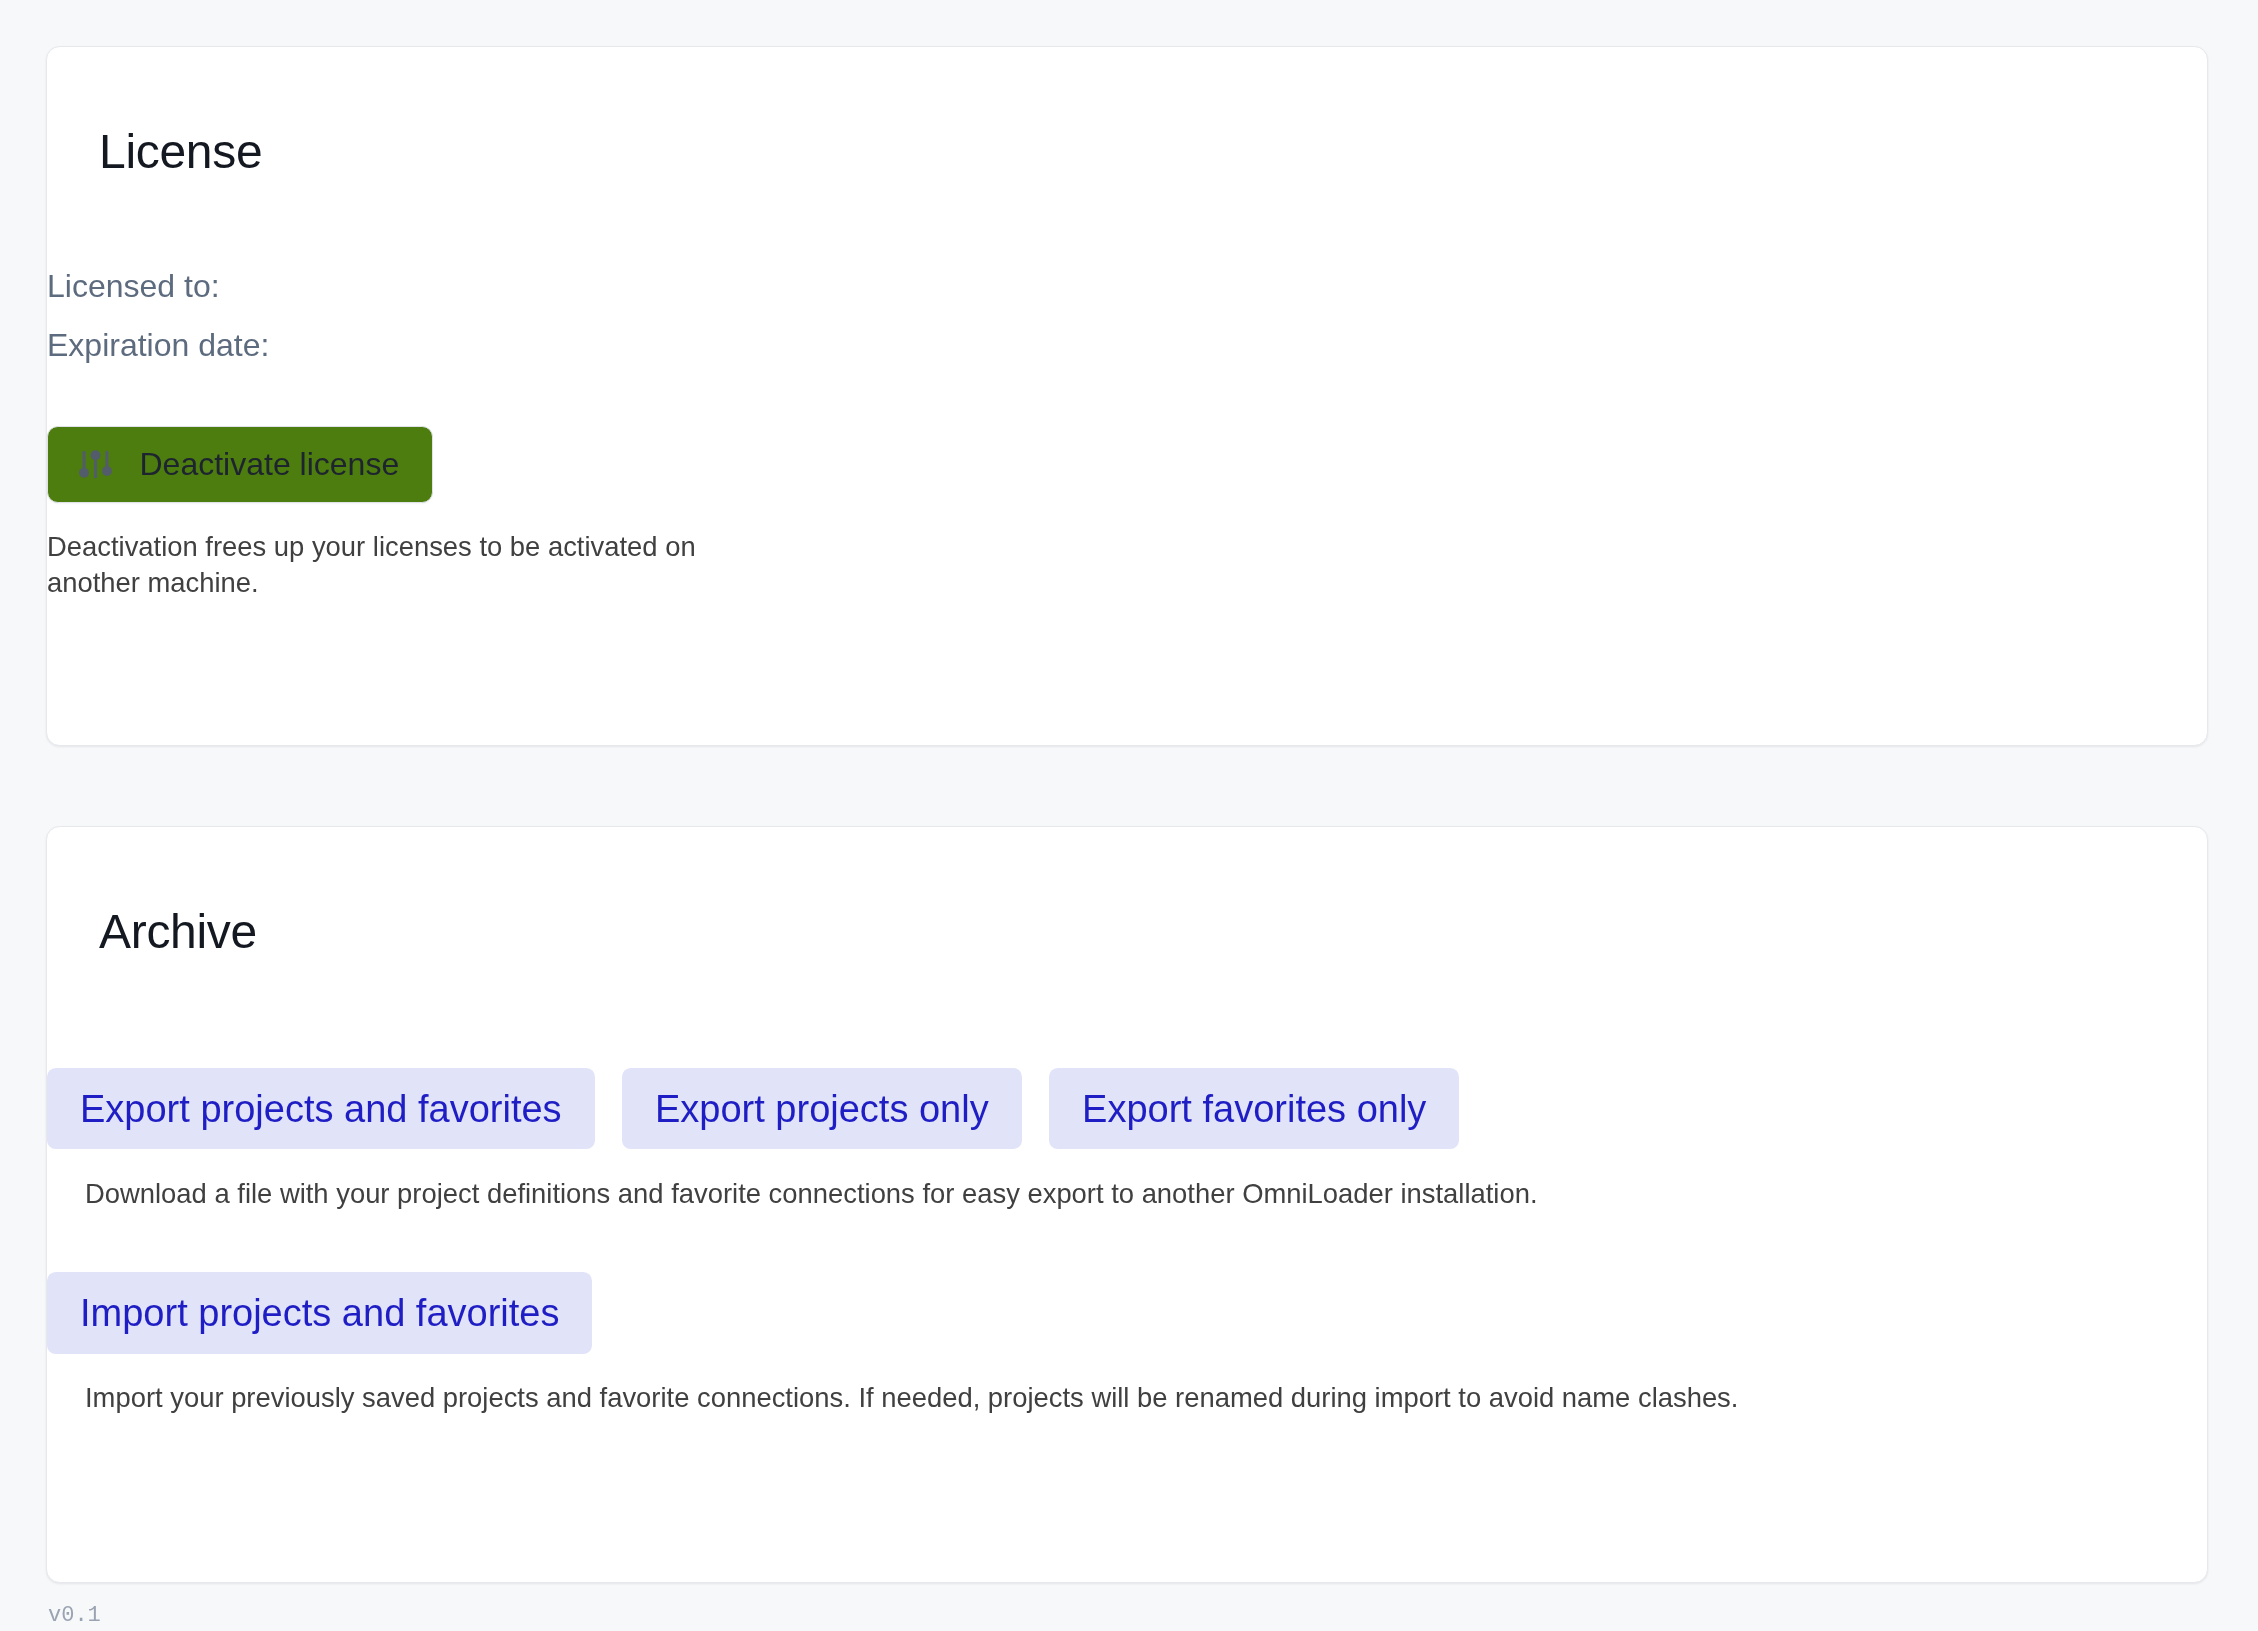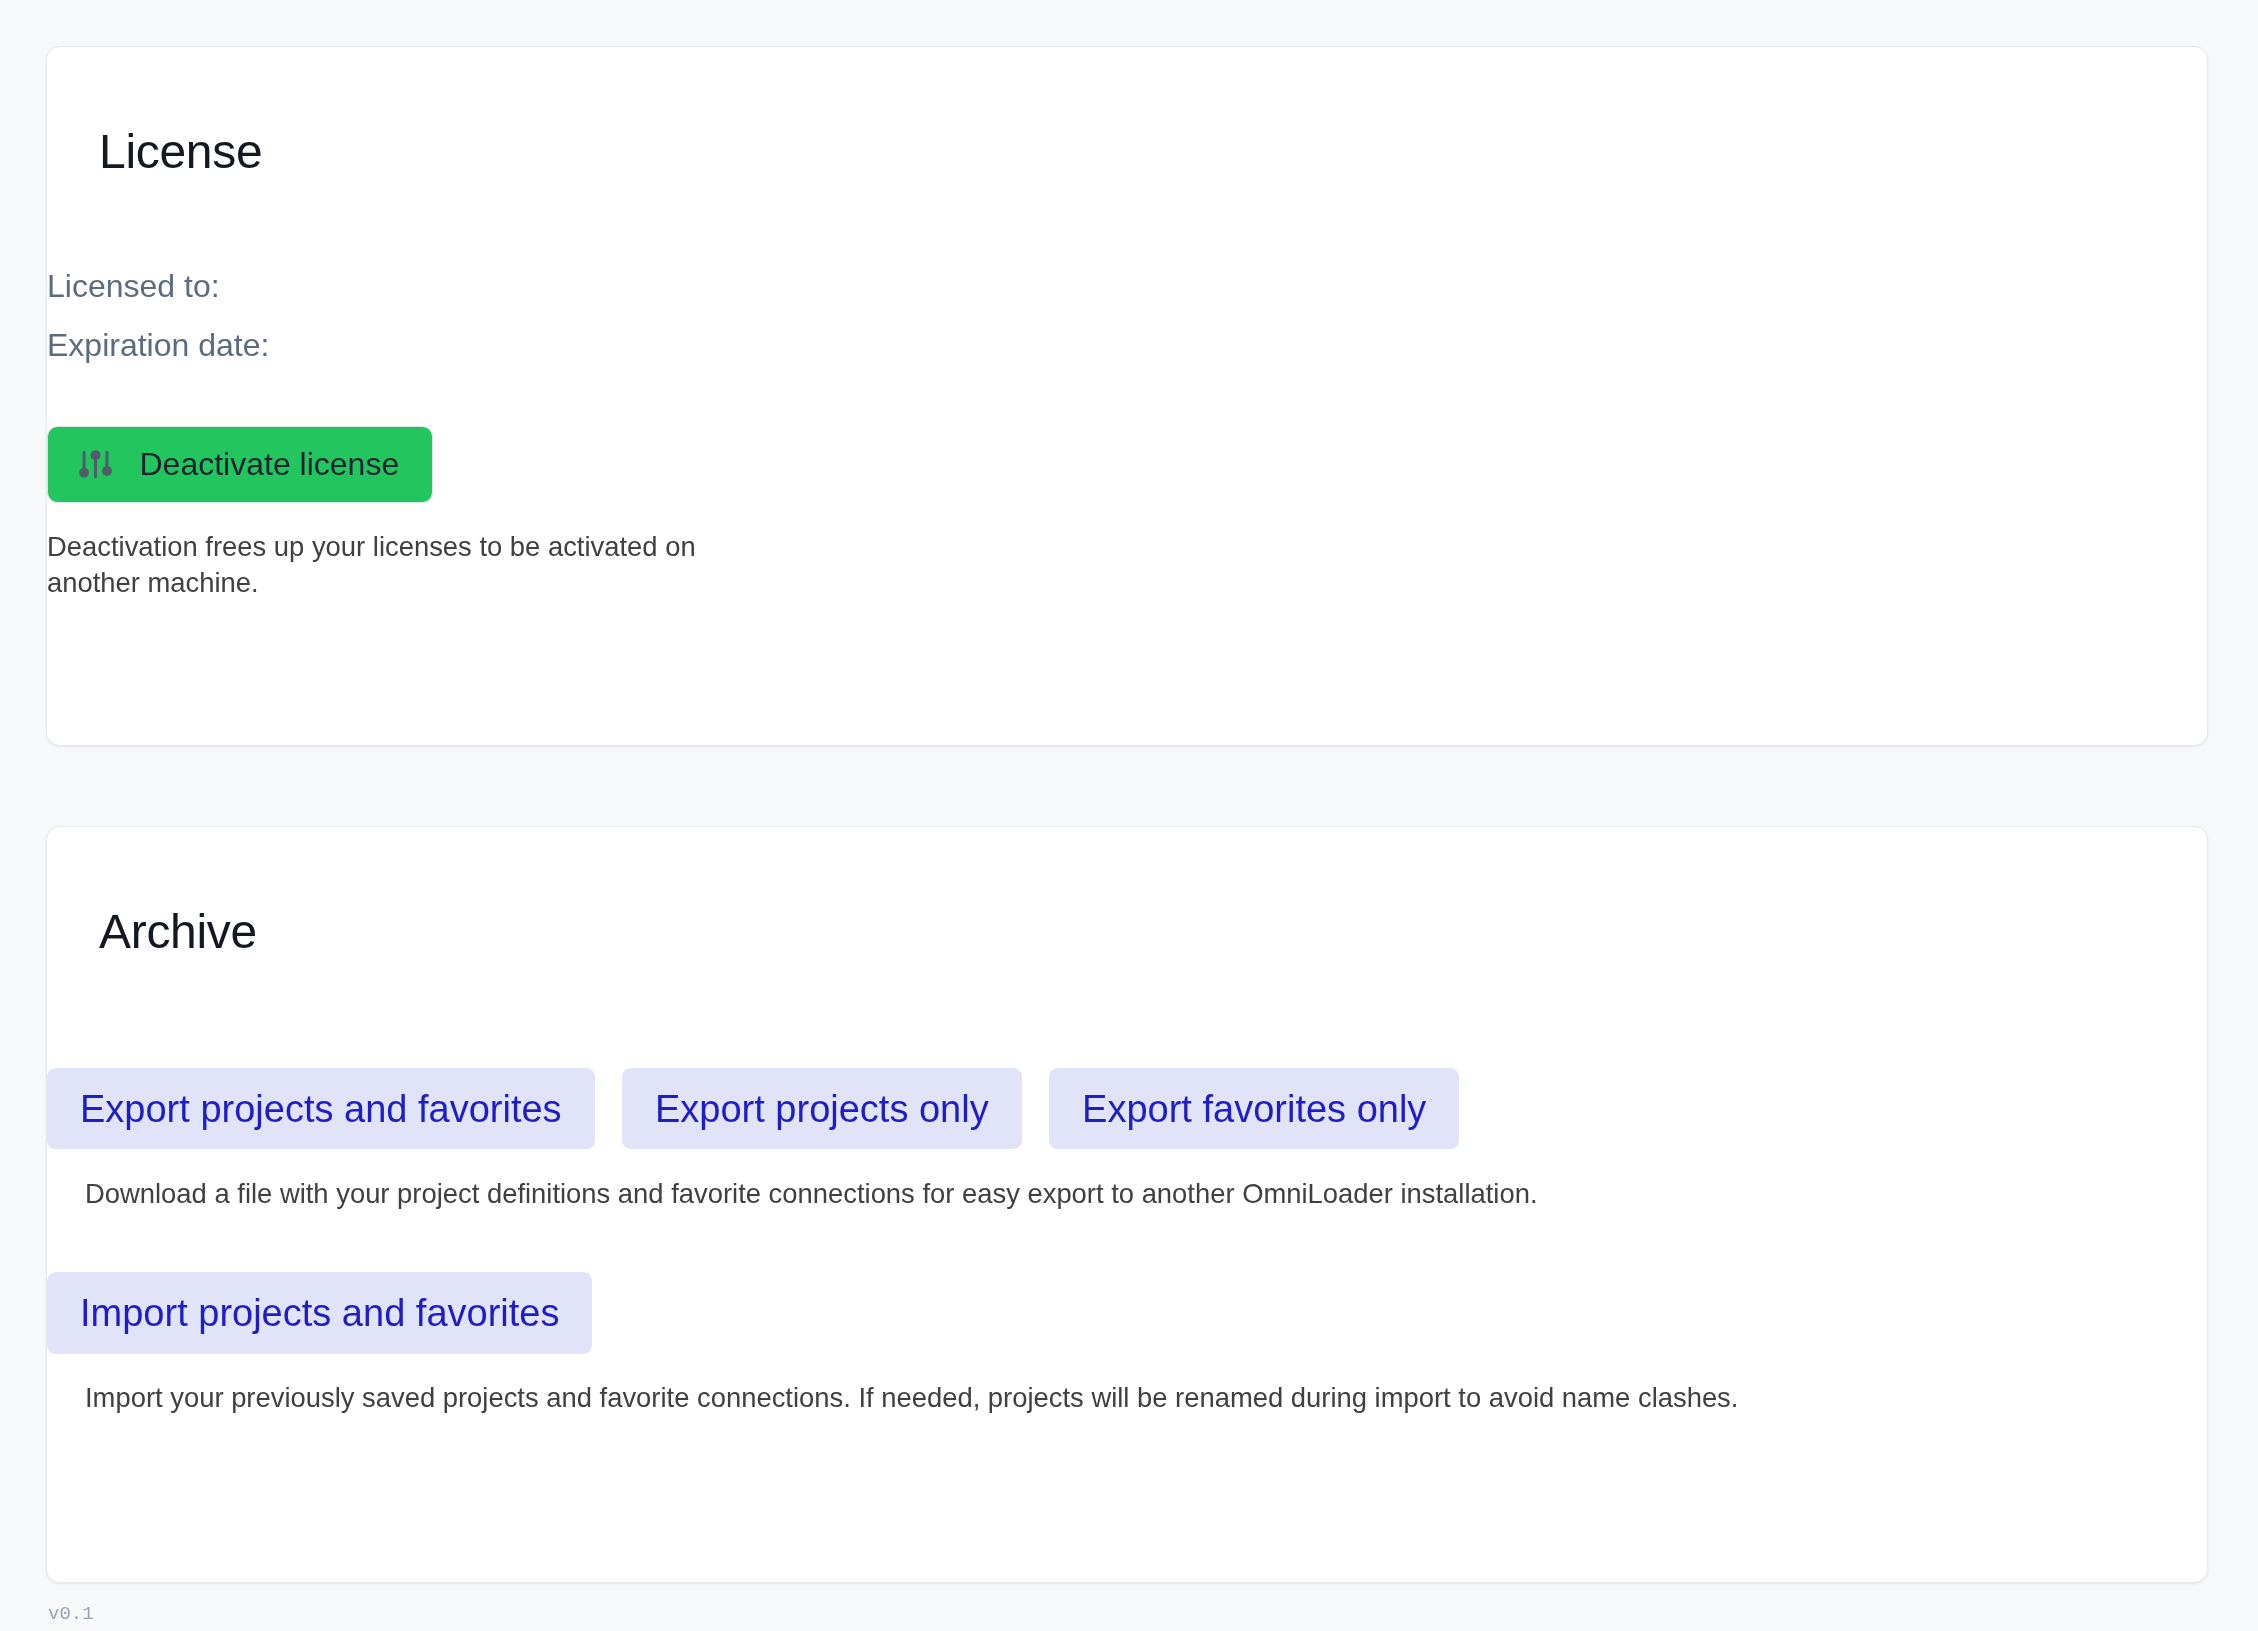--- a/index.html
+++ b/index.html
@@ -82,21 +82,21 @@
   }
   .kv-line + .kv-line {
     margin-top: 27.4px;
   }
 
   .btn-outline {
     margin-top: 65px;
     display: inline-flex;
     align-items: center;
     gap: 26.5px;
-    background: #22c55e;
+    background: #4d7c0f;
     border: 1px solid #dfe2e8;
     border-radius: 10.8px;
     padding: 19.6px 33px 19.6px 30px;
     cursor: pointer;
     box-shadow: 0 1px 2px rgba(16,24,40,0.04);
   }
 
   .btn-outline-label {
     font-size: 32px;
     color: #1d2430;
@@ -149,21 +149,21 @@
   }
 
   .import-block {
     margin-top: 61px;
   }
 
   .version-label {
     margin-top: 21.6px;
     margin-left: 2px;
     font-family: "Liberation Mono", monospace;
-    font-size: 19px;
+    font-size: 22px;
     color: #9aa3b2;
     line-height: 1;
   }
 </style>
 </head>
 <body>
 
 <div class="app-root">
 
   <section class="card card-license">

